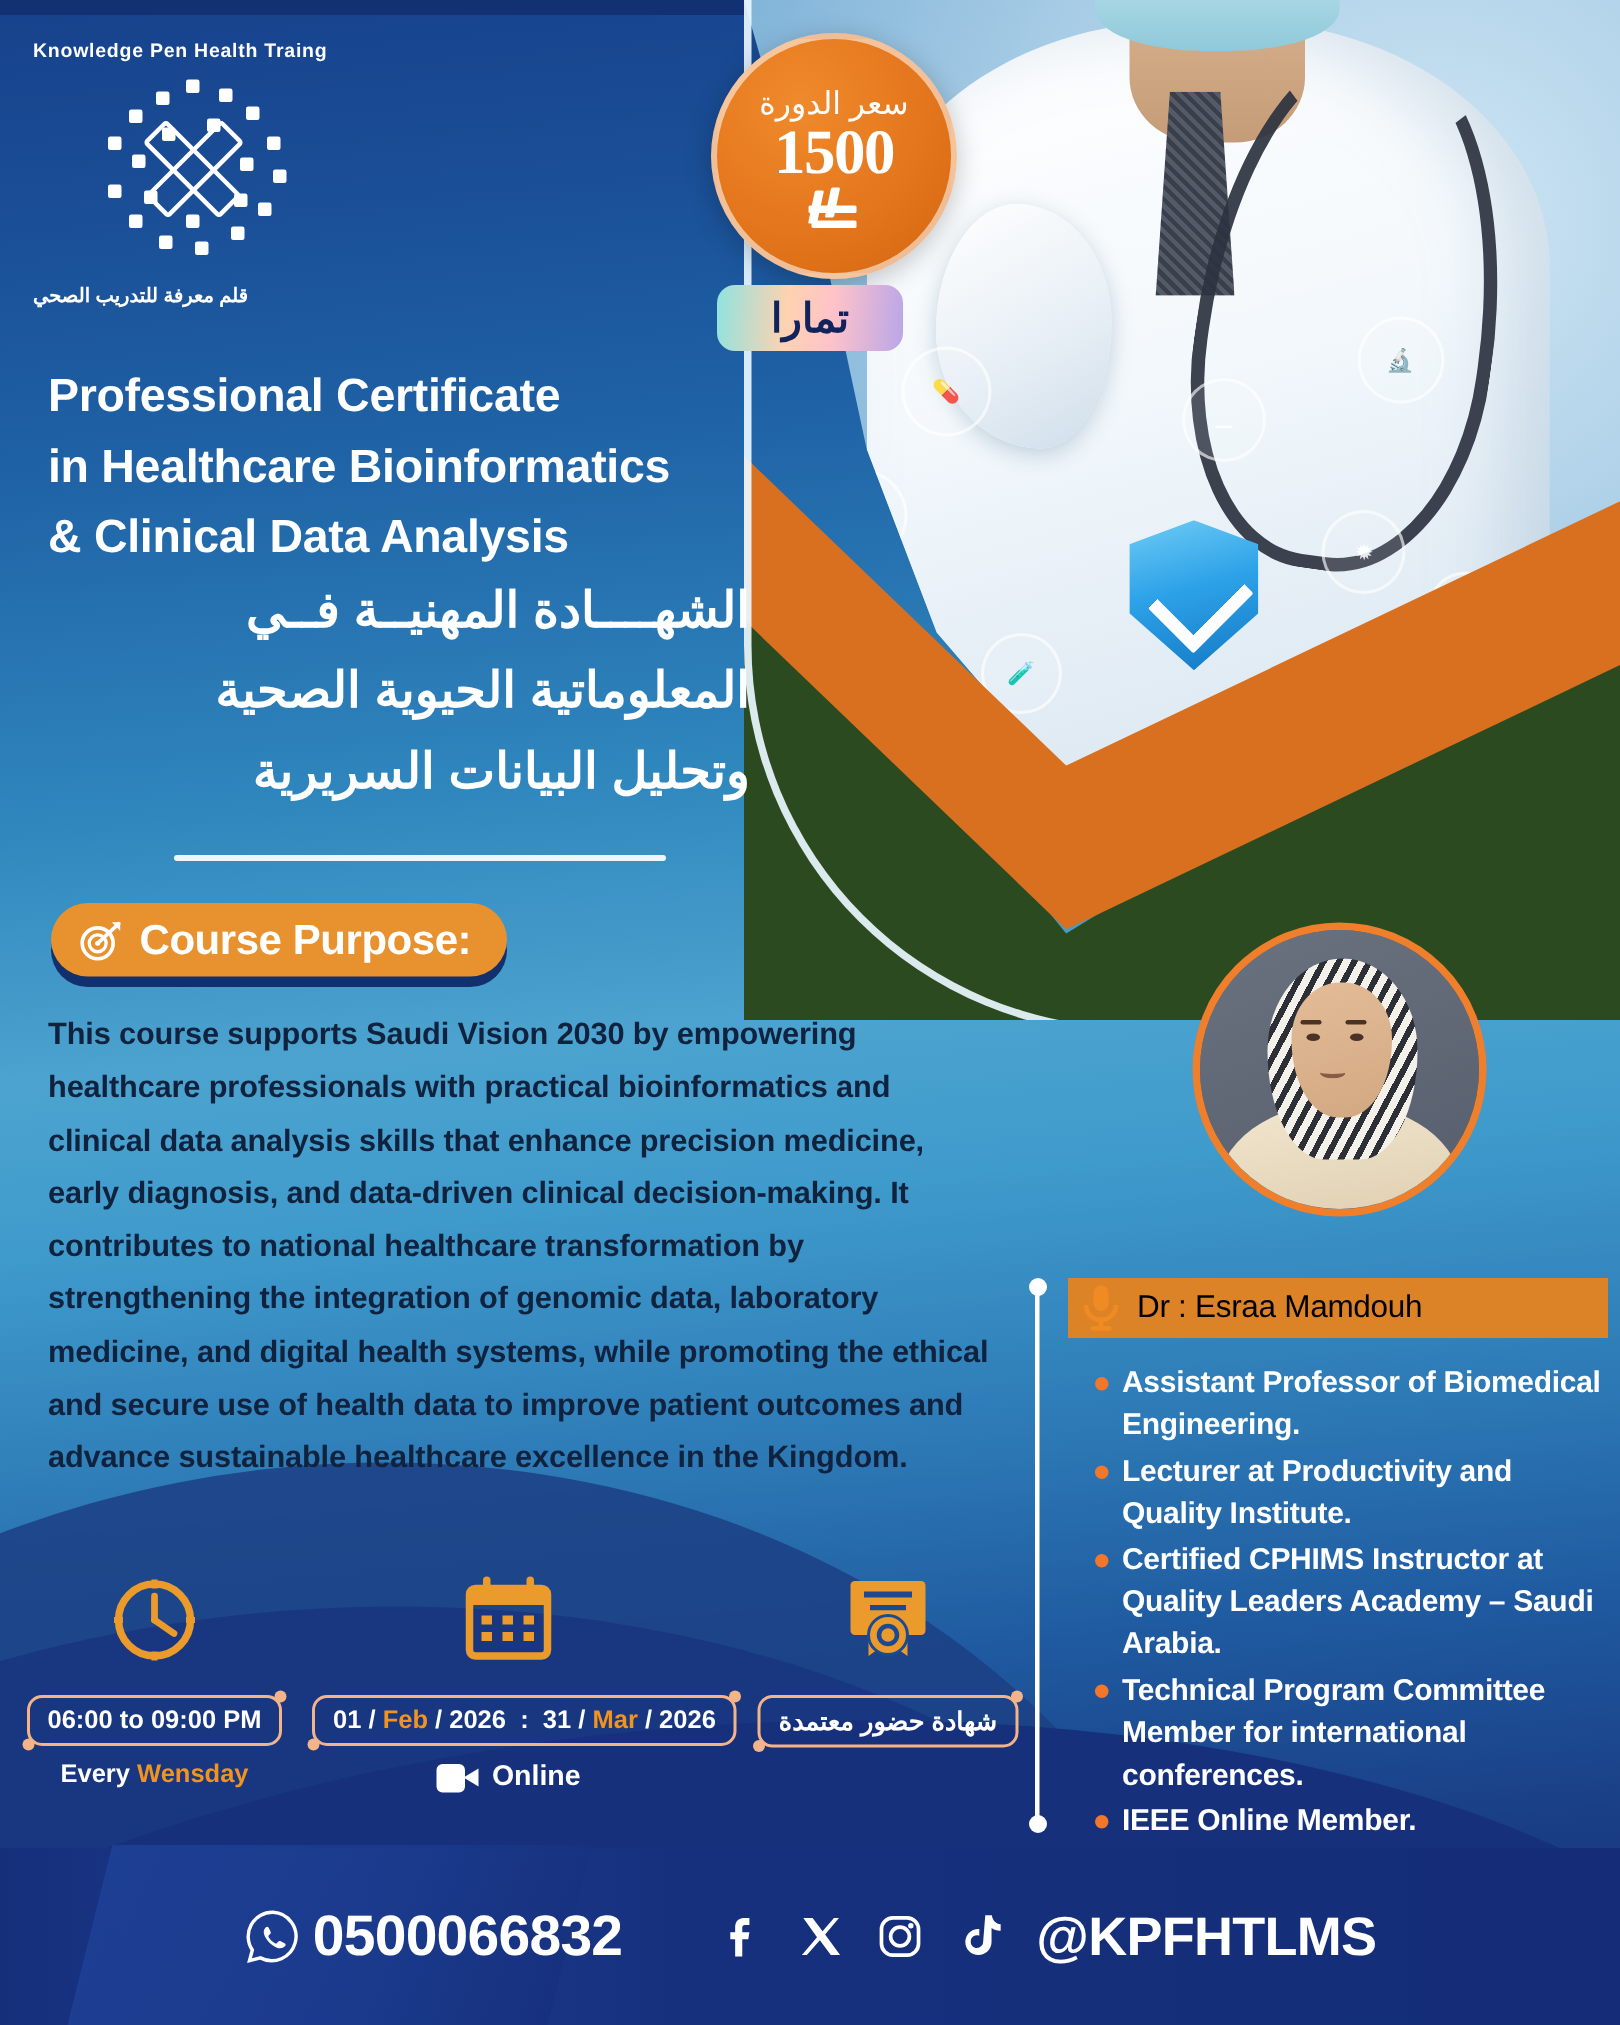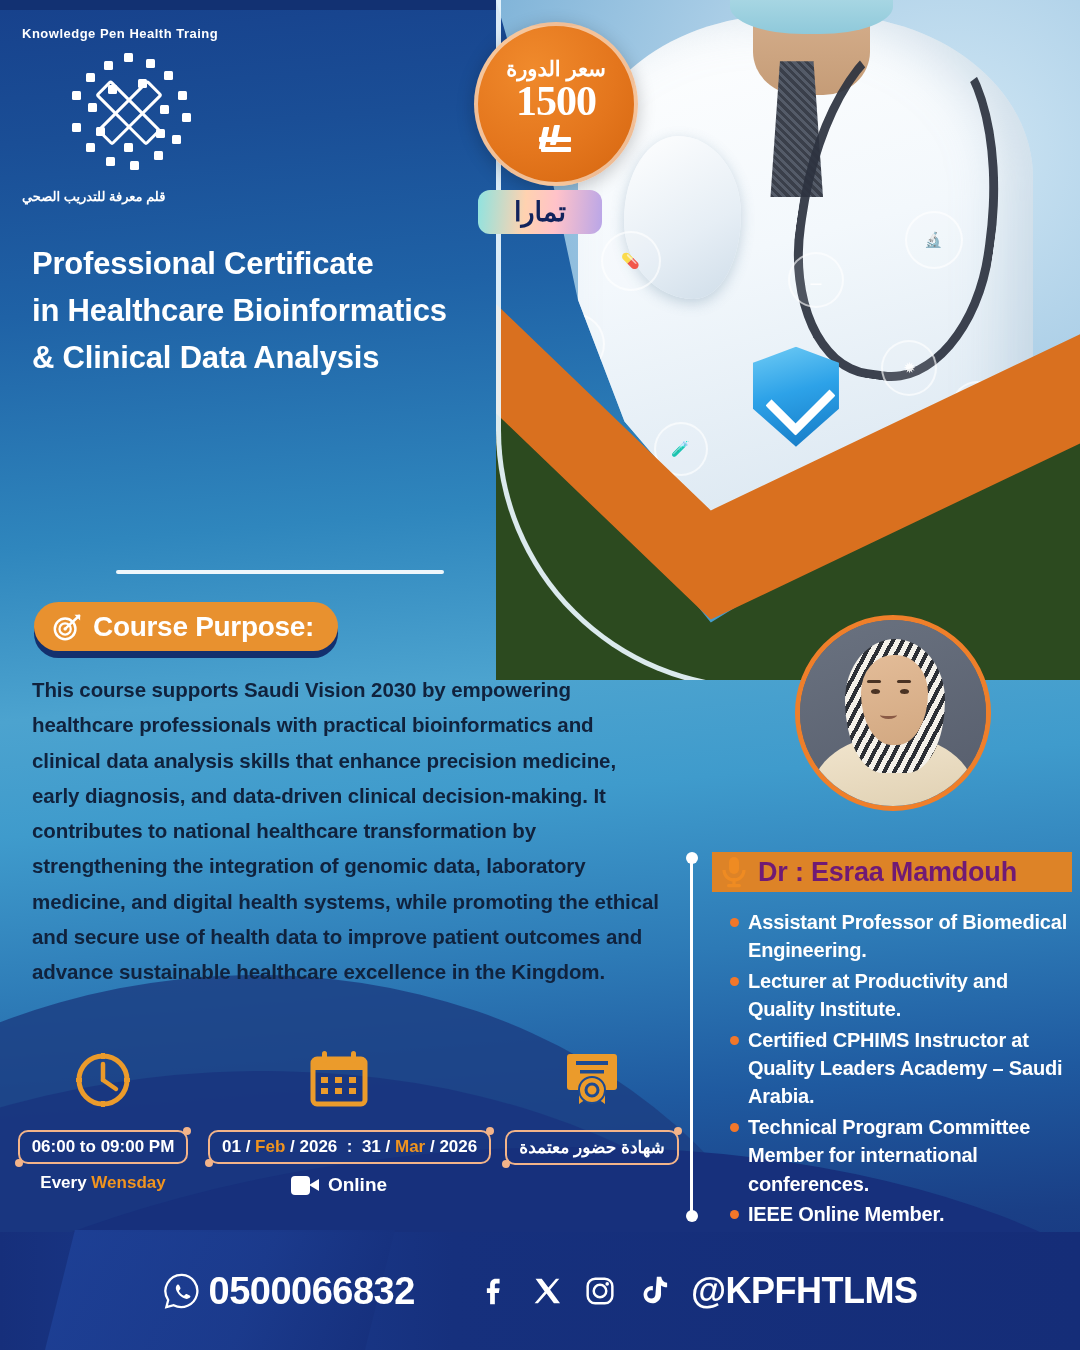--- a/index.html
+++ b/index.html
@@ -204,21 +204,21 @@
     border-radius: 50%;
     background: radial-gradient(circle at 35% 28%,#f08a2c 0%,#e4761d 55%,#d4650f 100%);
     border: 4px solid rgba(255,255,255,.55);
     color: #fff;
     display: flex;
     flex-direction: column;
     align-items: center;
     justify-content: center;
     box-shadow: 0 4px 18px rgba(0,0,0,.22);
   }
-  .price-label { font-size: 21px; font-weight: 700; direction: rtl; margin-top: 4px; }
+  .price-label { font-size: 21px; font-weight: 400; direction: rtl; margin-top: 4px; }
   .price-amount { font-size: 42px; font-weight: 800; line-height: .98; letter-spacing: -1px; font-family: Liberation Serif, serif; }
   .riyal-glyph {
     width: 34px; height: 30px;
     margin-top: 2px;
     position: relative;
   }
   .riyal-glyph span {
     position: absolute; background: #fff; border-radius: 1px;
   }
   .r1 { left: 2px; top: 2px; width: 6px; height: 22px; transform: skewX(-12deg); }
@@ -400,21 +400,21 @@
   .doctor-name-bar {
     position: absolute;
     left: 712px; top: 852px;
     width: 360px; height: 40px;
     background: #dd8327;
     display: flex; align-items: center; gap: 10px;
     padding-left: 8px;
   }
   .mic-icon { width: 28px; height: 32px; flex: 0 0 auto; }
   .doctor-name {
-    color: #701a75; font-size: 27px; font-weight: 700; white-space: nowrap;
+    color: #000000; font-size: 21px; font-weight: 400; white-space: nowrap;
     letter-spacing: -.2px;
   }
 
   .cred-list {
     position: absolute;
     left: 728px; top: 908px;
     width: 348px;
   }
   .cred-item {
     position: relative;
@@ -586,20 +586,25 @@
         <span class="r4"></span>
     </div>
   </div>
   <div class="tamara-pill">تمارا</div>
 
   <div class="title-en">
     <div>Professional Certificate</div>
     <div>in Healthcare Bioinformatics</div>
     <div>&amp; Clinical Data Analysis</div>
   </div>
+  <div class="title-ar">
+    <div>الشهــــادة المهنيــة فــي</div>
+    <div>المعلوماتية الحيوية الصحية</div>
+    <div>وتحليل البيانات السريرية</div>
+  </div>
   <div class="title-rule"></div>
 
   <div class="purpose-badge">
     <svg class="target-icon" viewBox="0 0 32 32">
       <circle cx="14" cy="18" r="11" fill="none" stroke="#fff" stroke-width="2.6"></circle>
       <circle cx="14" cy="18" r="6" fill="none" stroke="#fff" stroke-width="2.4"></circle>
       <circle cx="14" cy="18" r="1.8" fill="#fff"></circle>
       <path d="M14 18 L29 4" stroke="#fff" stroke-width="2.6" stroke-linecap="round"></path>
       <path d="M24 3 L30 3 L30 9" fill="#fff"></path>
     </svg>

